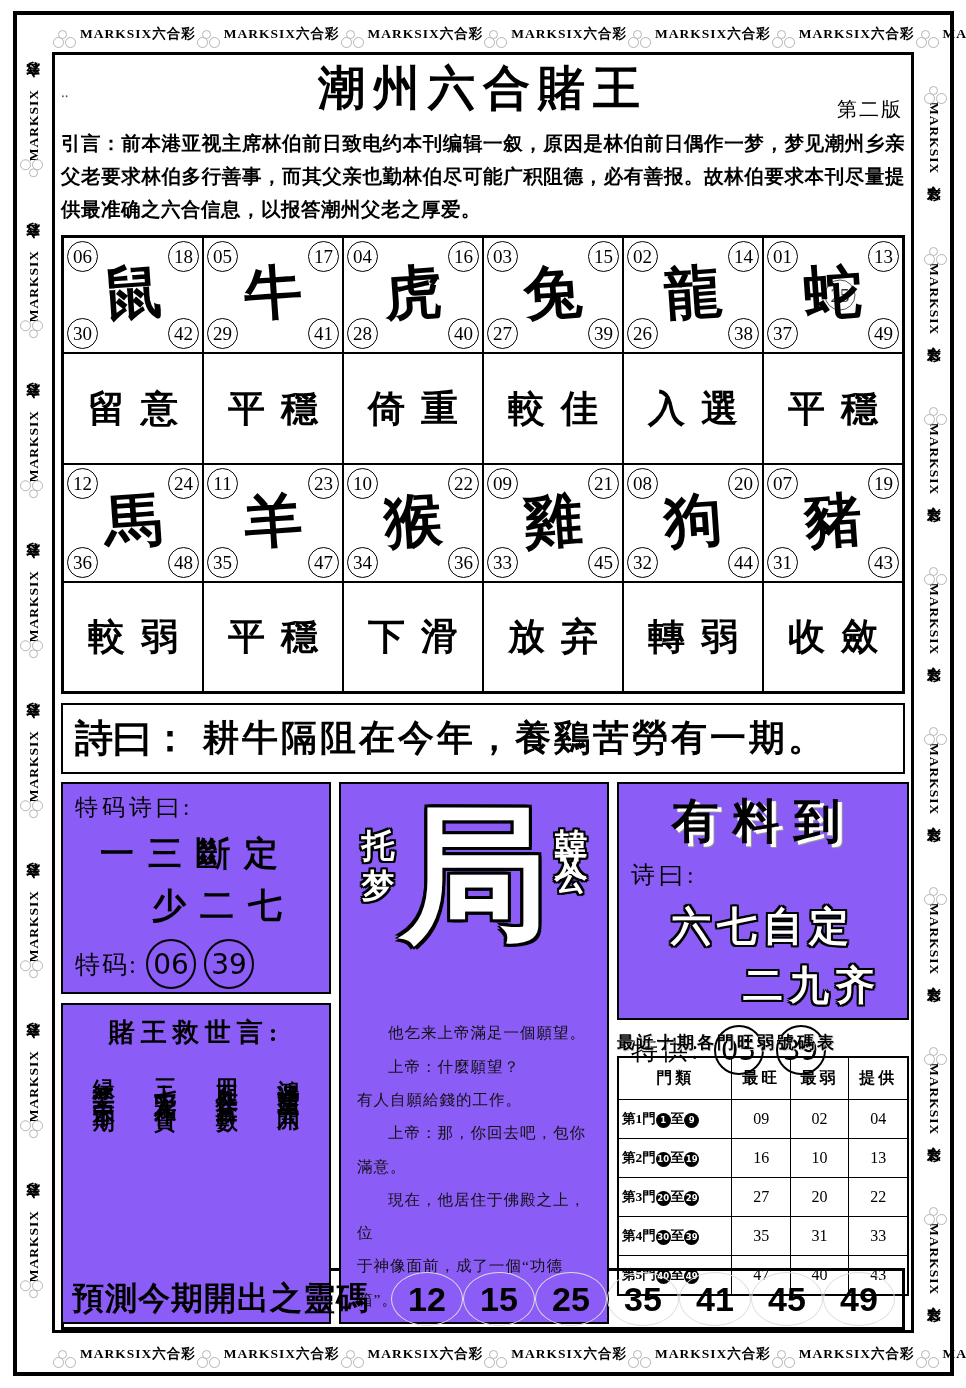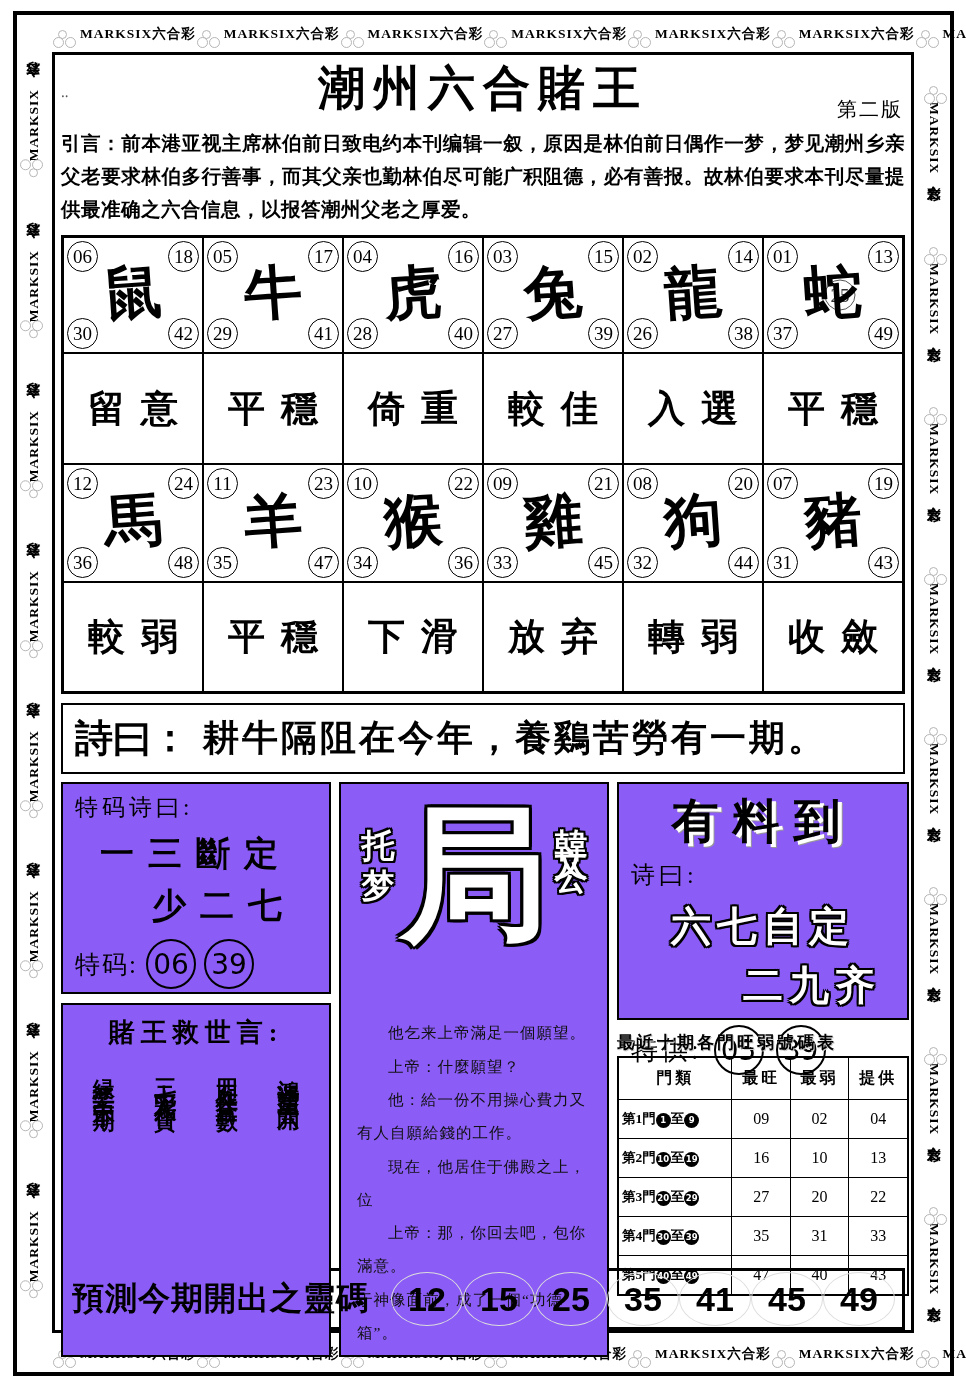--- a/index.html
+++ b/index.html
@@ -395,24 +395,23 @@
 
       <div class="box dream-box">
         <div class="dream-top">
           <div class="v-outline outline">托梦</div>
           <div class="big-char">局</div>
           <div class="v-outline rgt outline">韓文公</div>
         </div>
         <div class="dream-text">
           <div class="ind">他乞来上帝滿足一個願望。</div>
           <div class="ind">上帝：什麼願望？</div>
-          <div class="ind">他：給一份不用操心費力又</div>
           <div>有人自願給錢的工作。</div>
+          <div class="ind">上帝：那，你回去吧，包你滿意。</div>
           <div class="ind">現在，他居住于佛殿之上，位</div>
-          <div class="ind">上帝：那，你回去吧，包你滿意。</div>
           <div>于神像面前，成了一個“功德箱”。</div>
         </div>
       </div>
 
       <div class="col">
         <div class="box yl-box">
           <div class="yl-title">有料到</div>
           <div class="yl-poem-label">诗曰:</div>
           <div class="yl-line1 outline">六七自定</div>
           <div class="yl-line2 outline">二九齐</div>

